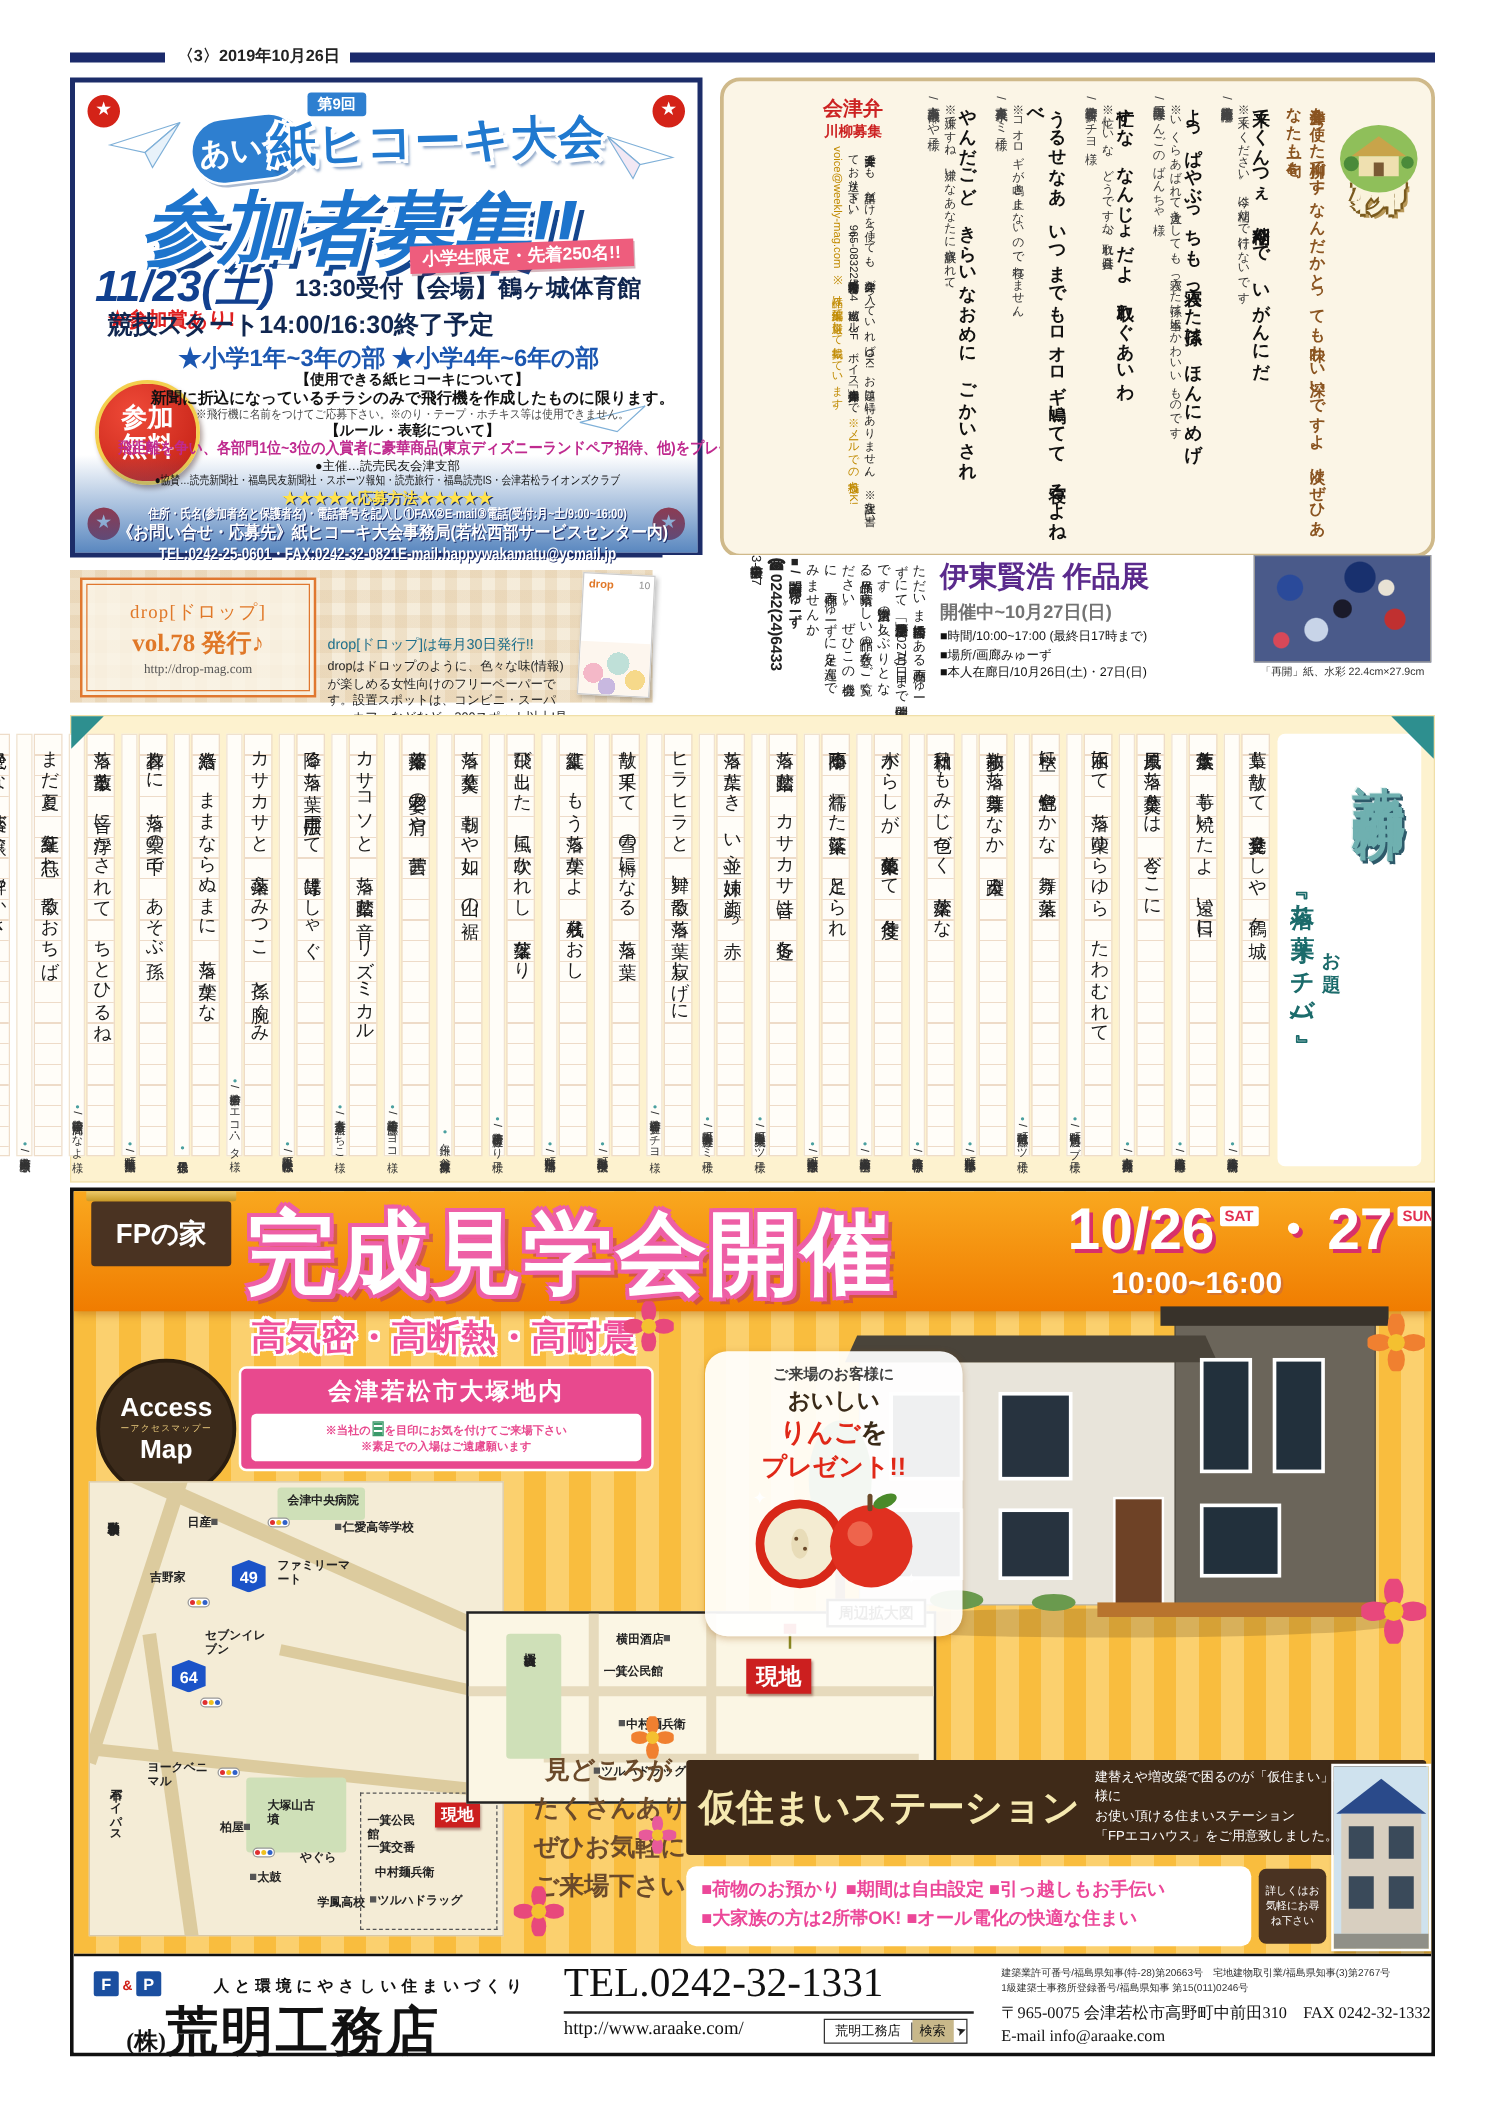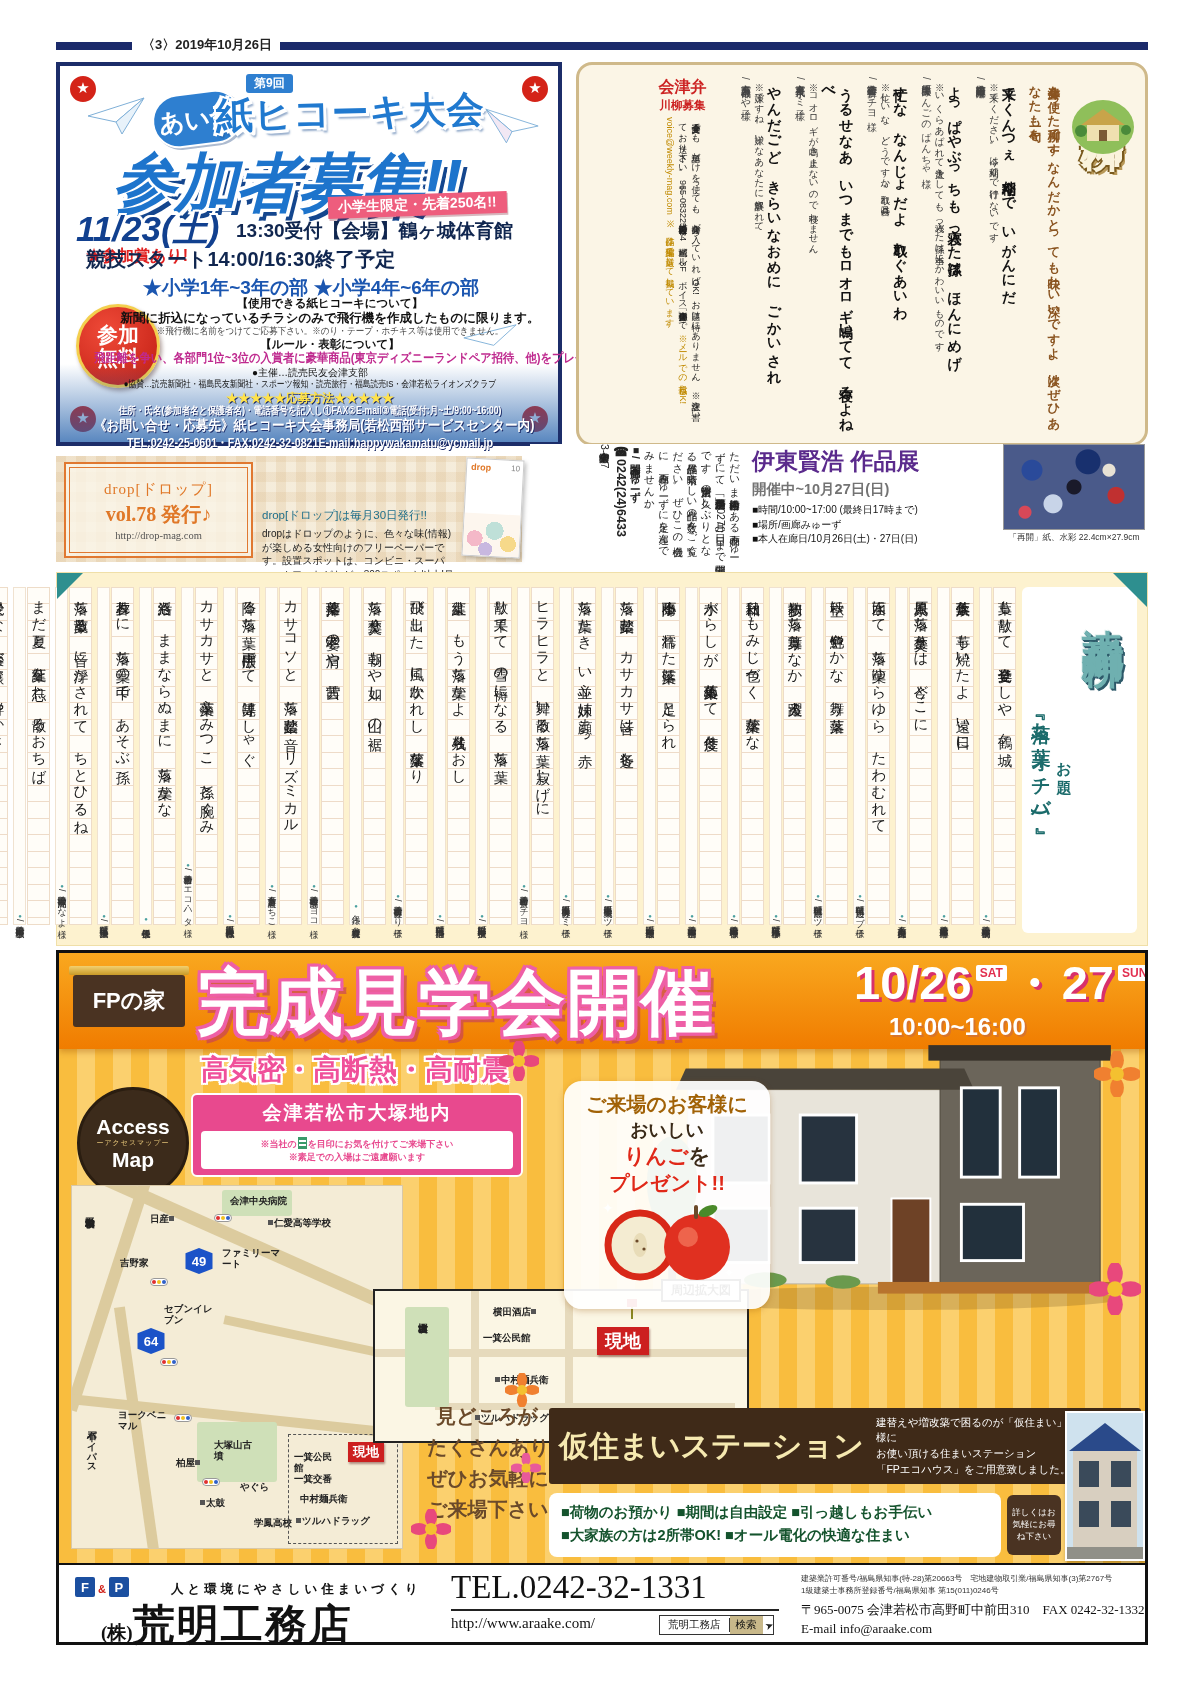--- a/index.html
+++ b/index.html
@@ -141,21 +141,21 @@
     background:#fffdf8;border:1px solid #f0e2d0;padding:2px 0;}
   .rs-author::before{content:"●";color:#4aa0a0;font-size:6px;display:inline;}
 
   
   .fp-outer{position:absolute;left:56px;top:950px;width:1092px;height:695px;border:3px solid #111;
     box-sizing:border-box;background:#fff;}
   .fp-orange{position:absolute;left:0;top:0;width:1086px;height:612px;
     background:repeating-linear-gradient(90deg,#f9bd3e 0 18px,#fbd06e 18px 36px);overflow:hidden;}
   .fp-band{position:absolute;left:0;top:0;width:100%;height:96px;
     background:linear-gradient(180deg,#f9a81f,#f07c00);box-shadow:0 3px 6px rgba(150,70,0,.35);}
-  .fp-brand{position:absolute;left:14px;top:22px;width:112px;height:52px;background:#4a3322;color:#fff;
+  .fp-brand{position:absolute;left:14px;top:8px;width:112px;height:52px;background:#4a3322;color:#fff;
     font-size:22px;font-weight:900;display:flex;align-items:center;justify-content:center;border-radius:3px;}
   .fp-brand::before{content:"";position:absolute;left:-4px;top:-9px;right:-4px;height:9px;
     background:linear-gradient(180deg,#f2d070,#c89a28);border-radius:2px;}
   .fp-head{position:absolute;left:138px;top:2px;font-size:72px;font-weight:900;color:#fff;letter-spacing:2px;white-space:nowrap;
     text-shadow:-3px 0 #ee5fa6,3px 0 #ee5fa6,0 -3px #ee5fa6,0 3px #ee5fa6,-3px -3px #ee5fa6,3px 3px #ee5fa6,-3px 3px #ee5fa6,3px -3px #ee5fa6,6px 6px 0 rgba(190,50,110,.55);}
   .fp-dates{position:absolute;left:795px;top:6px;display:flex;align-items:flex-start;gap:4px;color:#fff;}
   .fp-dnum{font-size:47px;font-weight:900;line-height:1;text-shadow:3px 3px 0 #d8306a;}
   .fp-dow{background:#fff;color:#e23050;font-size:12px;font-weight:900;padding:1px 4px;border-radius:2px;margin-top:6px;}
   .fp-hours{position:absolute;left:830px;top:60px;font-size:24px;font-weight:900;color:#fff;text-shadow:2px 2px 0 #d8742a;}
   .fp-feat{position:absolute;left:142px;top:98px;font-size:28px;font-weight:900;color:#f0509a;white-space:nowrap;
@@ -186,35 +186,35 @@
   .dashbox{position:absolute;border:1.5px dashed #555;}
   .fp-inset{position:absolute;left:314px;top:336px;width:372px;height:150px;background:#fbf6e4;border:2px solid #222;}
   .inset-label{position:absolute;right:6px;top:-12px;background:#fff;border:2px solid #222;font-size:12px;
     font-weight:900;padding:1px 8px;color:#111;}
   .genchi{position:absolute;background:#cc1f1f;color:#fff;font-size:18px;font-weight:900;padding:2px 8px;
     box-shadow:1px 2px 2px rgba(80,0,0,.4);}
   .flagred{position:absolute;width:10px;height:8px;background:#cc1f1f;}
   .flagred::after{content:"";position:absolute;left:4px;top:8px;width:2px;height:12px;background:#882;}
   .fp-applebox{position:absolute;left:505px;top:128px;width:206px;height:228px;background:rgba(255,255,255,.93);
     border-radius:18px;box-shadow:0 2px 6px rgba(150,80,0,.3);text-align:center;padding-top:10px;box-sizing:border-box;}
-  .ap1{font-size:20px;font-weight:900;color:#a16207;}
+  .ap1{font-size:12px;font-weight:900;color:#404040;}
   .ap2{font-size:18px;font-weight:900;color:#3a2a18;}
   .ap3{font-size:21px;font-weight:900;color:#e02818;}
   .ap3 .dark{color:#3a2a18;}
   .ap4{font-size:20px;font-weight:900;color:#e02818;}
   .fp-house{position:absolute;left:585px;top:30px;width:495px;height:330px;}
   .fp-hi{position:absolute;left:368px;top:448px;width:120px;text-align:center;color:#6b4a2a;font-weight:900;
     font-size:20px;line-height:1.55;white-space:nowrap;}
   .kari-bar{position:absolute;left:490px;top:455px;width:592px;height:76px;background:#3f2a18;border-radius:3px;
     display:flex;align-items:center;gap:12px;padding:0 10px;box-sizing:border-box;}
   .kari-title{font-size:30px;font-weight:900;color:#f6e9b0;white-space:nowrap;}
   .kari-desc{font-size:10.5px;color:#fff;line-height:1.5;}
   .kari-box{position:absolute;left:490px;top:540px;width:452px;height:64px;background:#fff;border-radius:8px;
     padding:8px 12px;box-sizing:border-box;}
-  .kari-b{font-size:14.5px;font-weight:900;color:#14532d;line-height:1.6;white-space:nowrap;}
+  .kari-b{font-size:14.5px;font-weight:900;color:#ec4899;line-height:1.6;white-space:nowrap;}
   .kari-note{position:absolute;left:948px;top:542px;width:54px;height:60px;background:#4a3322;border-radius:6px;
     color:#fff;font-size:8.5px;display:flex;align-items:center;justify-content:center;text-align:center;line-height:1.4;padding:2px;box-sizing:border-box;}
   .kari-photo{position:absolute;left:1006px;top:458px;width:76px;height:146px;border:2px solid #fff;box-shadow:1px 2px 4px rgba(0,0,0,.3);}
   .flower{position:absolute;}
 
   
   .fp-footer{position:absolute;left:0;bottom:0;width:1086px;height:77px;background:#fff;border-top:2px solid #111;}
   .lg-wrap{position:absolute;left:16px;top:12px;display:flex;align-items:flex-end;gap:2px;}
   .lg{width:20px;height:20px;background:#1b4fa0;color:#fff;font-weight:900;font-size:13px;
     display:flex;align-items:center;justify-content:center;border-radius:2px;}

